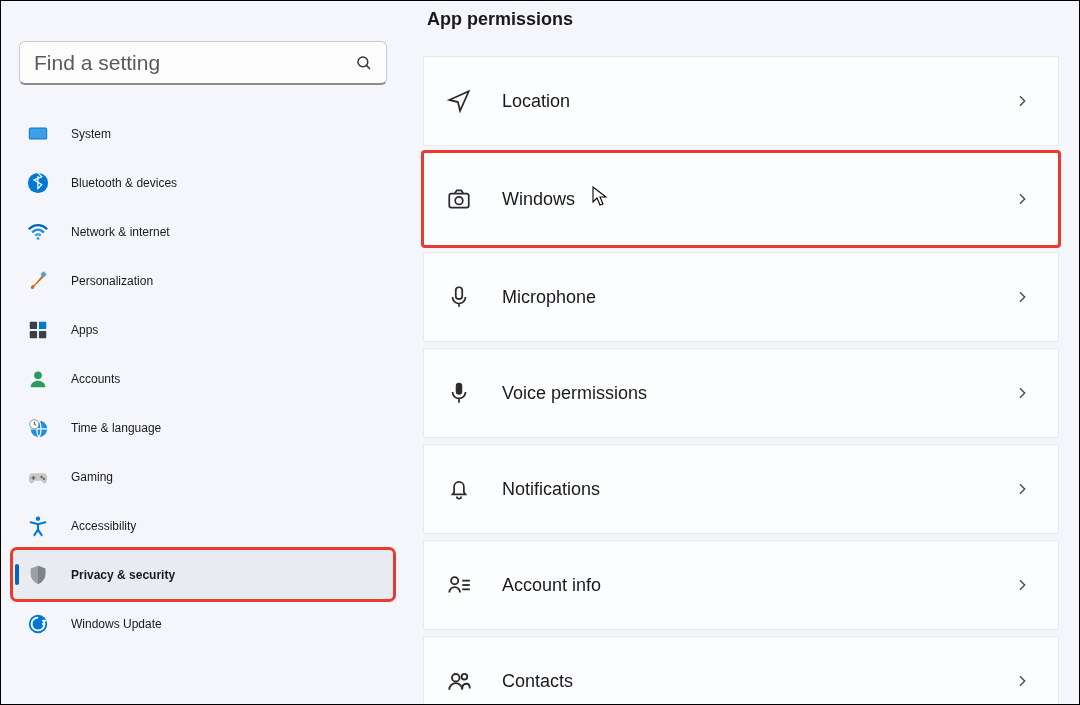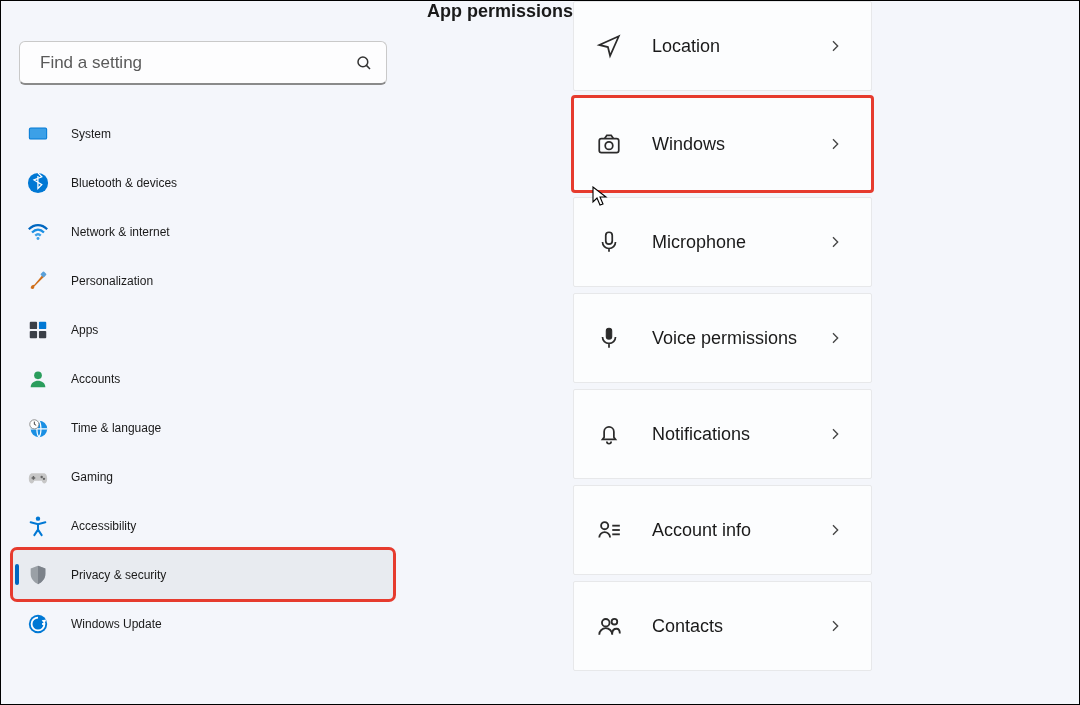--- a/index.html
+++ b/index.html
@@ -25,22 +25,22 @@
     margin: 20px 6px 18px 6px;
     position: relative;
   }
   .search {
     width: 100%;
     height: 44px;
     border: 1px solid #c9c9c9;
     border-bottom: 2px solid #8a8a8a;
     border-radius: 6px;
     background: #fdfdfe;
-    padding: 0 44px 0 20px;
-    font-size: 17px;
+    padding: 0 44px 0 14px;
+    font-size: 21px;
     color: #5a5a5a;
     outline: none;
   }
   .search::placeholder { color: #5a5a5a; }
   .search-icon {
     position: absolute;
     right: 14px; top: 50%;
     transform: translateY(-50%);
     width: 18px; height: 18px;
     color: #333;
@@ -66,29 +66,32 @@
     position: absolute;
     left: 2px; top: 14px; bottom: 14px;
     width: 4px;
     background: #0067c0;
     border-radius: 2px;
   }
   .nav-item.highlighted {
     outline: 3px solid #e63b2e;
     outline-offset: 0;
     border-radius: 4px;
+    font-weight: bold;
   }
   .nav-icon { width: 22px; height: 22px; display:flex; align-items:center; justify-content:center; }
   .nav-icon svg { width: 22px; height: 22px; }
 
   
   .main {
     flex: 1;
-    padding: 0 20px 0 18px;
-    display: flex;
+    padding: 8px 20px 0 18px;
+    display: flex;
+    flex-direction: column;
+    gap: 12px;
   }
   .section-title {
     font-size: 18px;
     font-weight: 600;
     margin: 0 0 14px 4px;
   }
   .perm-list { display: flex; flex-direction: column; gap: 6px; }
   .perm-item {
     background: #fcfdfe;
     border: 1px solid #e7e8ea;

